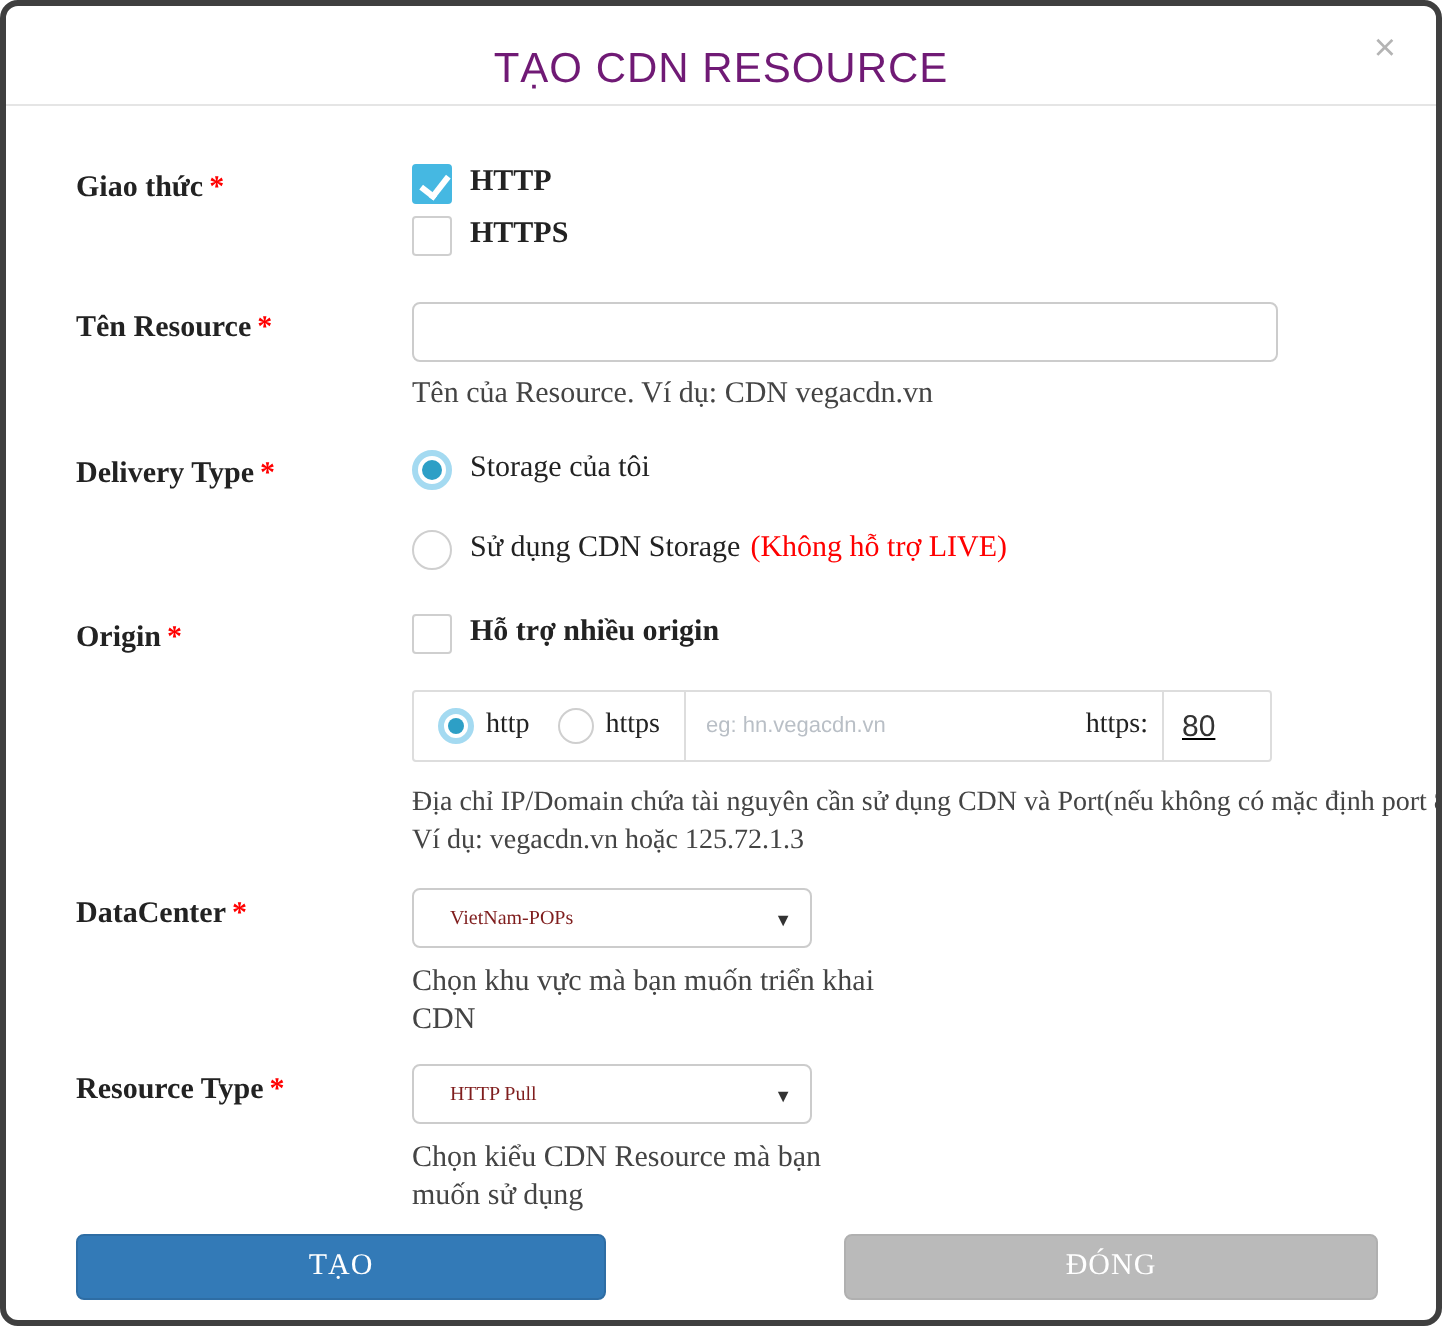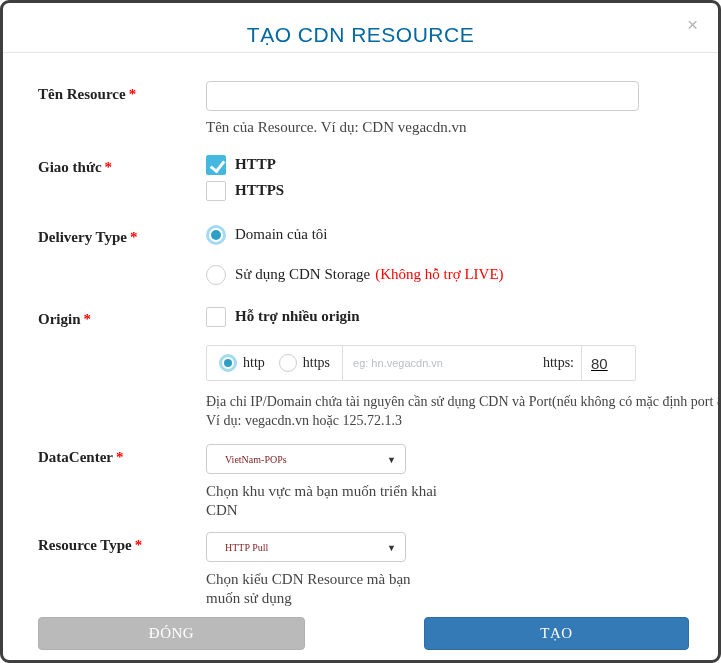--- a/index.html
+++ b/index.html
@@ -1,20 +1,20 @@
 <!DOCTYPE html>
 <html><head>
 <meta charset="utf-8">
 <style>
   html,body{margin:0;padding:0;background:#fff;}
   body{width:721px;height:663px;font-family:"Liberation Serif",serif;-webkit-font-smoothing:antialiased;}
   .modal{box-sizing:border-box;width:721px;height:663px;background:#fff;border:3px solid #3f3f3f;border-radius:9px;overflow:hidden;position:relative;}
   
   .modal-header{position:relative;height:49px;border-bottom:1px solid #e5e5e5;}
-  .modal-title{font-family:"Liberation Sans",sans-serif;font-size:21px;font-weight:500;color:#0369a1;text-align:center;padding-top:20px;letter-spacing:.5px;}
+  .modal-title{font-family:"Liberation Sans",sans-serif;font-size:21px;font-weight:500;color:#701a75;text-align:center;padding-top:20px;letter-spacing:.5px;}
   .close-x{position:absolute;top:12px;right:20px;font-family:"Liberation Sans",sans-serif;font-size:19px;color:#b4b4b4;cursor:pointer;line-height:1;}
   
   .modal-body{padding:28px 20px 0 35px;}
   .form-row{display:flex;}
   .lbl{width:168px;flex:0 0 168px;font-size:15px;font-weight:bold;color:#222;padding-top:5px;}
   .req{color:#ff0000;font-weight:bold;margin-left:3px;}
   .ctl{flex:1;min-width:0;}
   .helper{font-size:14px;color:#444;line-height:19px;}
   
   .text-input{box-sizing:border-box;width:433px;height:30px;border:1px solid #ccc;border-radius:4px;padding:0 10px;font-family:"Liberation Sans",sans-serif;font-size:14px;color:#555;outline:none;}
@@ -71,54 +71,54 @@
 
 <div class="modal">
 
   <div class="modal-header">
     <div class="modal-title">TẠO CDN RESOURCE</div>
     <div class="close-x">×</div>
   </div>
 
   <div class="modal-body">
 
-    <div class="form-row mb-row1">
-      <div class="lbl">
-        <span>Tên Resource</span><span class="req">*</span>
-      </div>
-      <div class="ctl">
-        <input class="text-input" type="text" value="" style="">
-        <div class="helper input-helper">Tên của Resource. Ví dụ: CDN vegacdn.vn</div>
-      </div>
-    </div>
-
     <div class="form-row mb-row2">
       <div class="lbl">
         <span>Giao thức</span><span class="req">*</span>
       </div>
       <div class="ctl">
         <div class="check-row">
           <span class="cb checked"></span>
           <span class="cb-label">HTTP</span>
         </div>
         <div class="check-row gap5">
           <span class="cb"></span>
           <span class="cb-label">HTTPS</span>
         </div>
       </div>
     </div>
 
+    <div class="form-row mb-row1">
+      <div class="lbl">
+        <span>Tên Resource</span><span class="req">*</span>
+      </div>
+      <div class="ctl">
+        <input class="text-input" type="text" value="" style="">
+        <div class="helper input-helper">Tên của Resource. Ví dụ: CDN vegacdn.vn</div>
+      </div>
+    </div>
+
     <div class="form-row mb-row3">
       <div class="lbl">
         <span>Delivery Type</span><span class="req">*</span>
       </div>
       <div class="ctl">
         <div class="radio-row">
           <span class="rd selected"></span>
-          <span class="rd-label">Domain của tôi</span>
+          <span class="rd-label">Storage của tôi</span>
         </div>
         <div class="radio-row gap8">
           <span class="rd"></span>
           <span class="rd-label">Sử dụng CDN Storage</span>
           <span class="note">(Không hỗ trợ LIVE)</span>
         </div>
       </div>
     </div>
 
     <div class="form-row mb-row4">
@@ -180,18 +180,18 @@
           <span class="select-arrow">▼</span>
         </div>
         <div class="helper select-helper">
           <div>Chọn kiểu CDN Resource mà bạn</div>
           <div>muốn sử dụng</div>
         </div>
       </div>
     </div>
 
     <div class="btn-row">
+      <div class="btn btn-primary">TẠO</div>
       <div class="btn btn-secondary">ĐÓNG</div>
-      <div class="btn btn-primary">TẠO</div>
     </div>
 
   </div>
 </div>
 
 </body></html>

